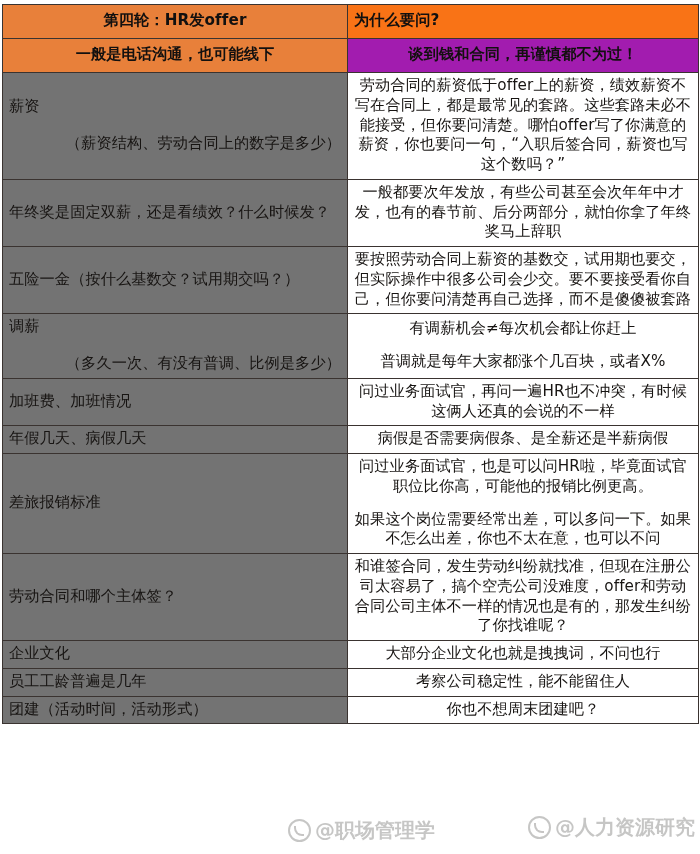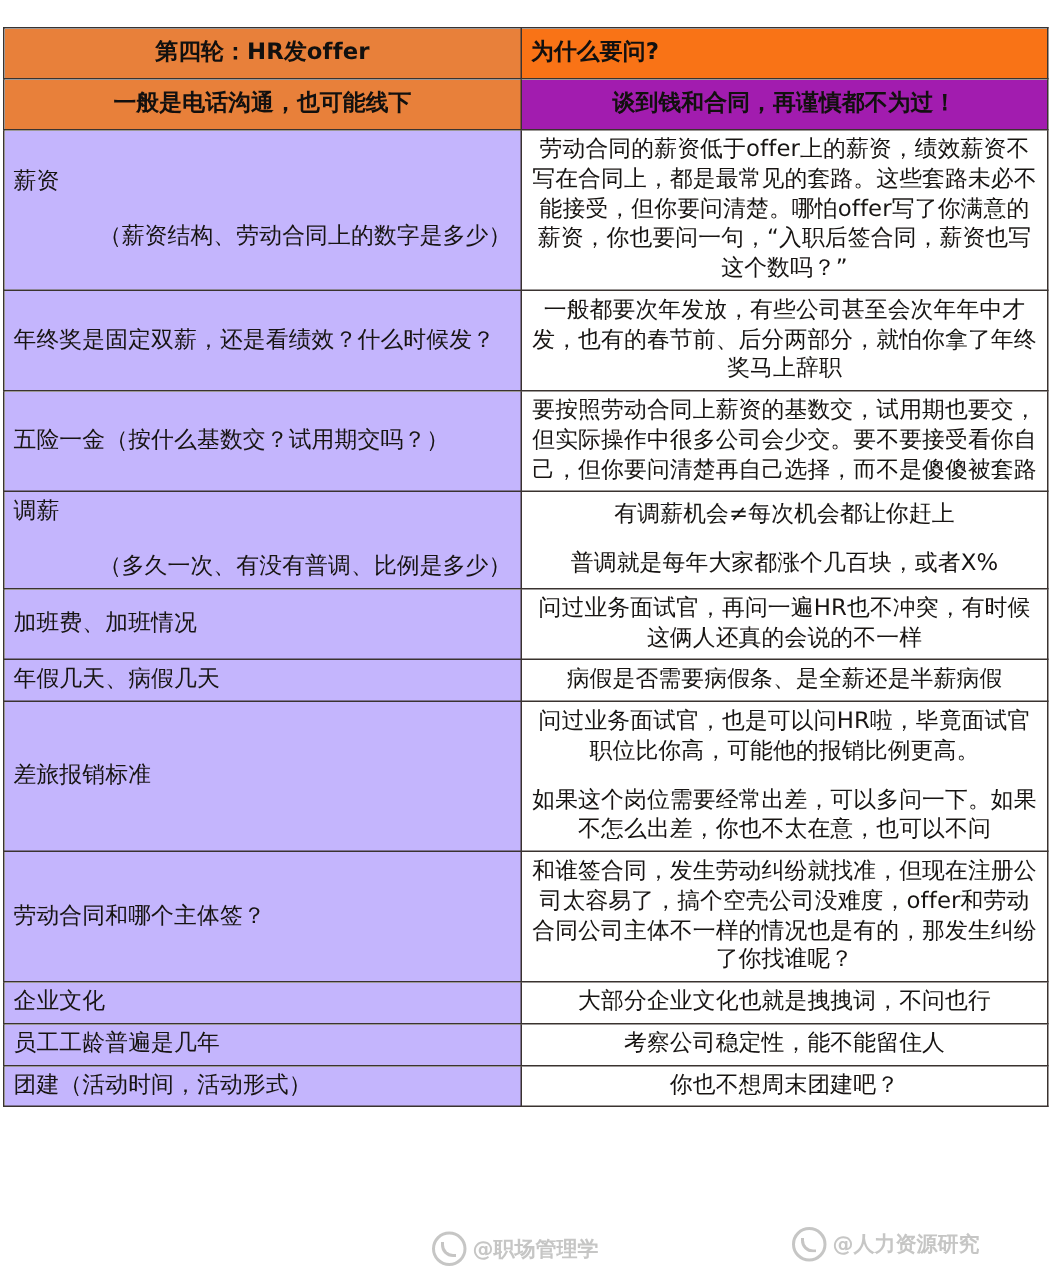--- a/index.html
+++ b/index.html
@@ -22,21 +22,20 @@
     box-sizing: border-box;
     position: relative;
     background: #ffffff;
     padding: 4px 2px 2px 2px;
   }
 
   table.qa-table {
     width: 696px;
     border-collapse: collapse;
     table-layout: fixed;
-    margin-top: 14px;
   }
 
   table.qa-table td {
     border: 1.6px solid #3a3330;
     vertical-align: middle;
     padding: 3px 6px 4px 6px;
     line-height: 1.30;
     font-size: 15.2px;
     letter-spacing: 0.1px;
     overflow: hidden;
@@ -75,21 +74,21 @@
     background: #a21caf;
     text-align: center;
     font-weight: bold;
     font-size: 15.5px;
     color: #12100f;
     height: 26px;
   }
 
   
   .q-cell {
-    background: #c4b5fd;
+    background: #737373;
     text-align: left;
     font-size: 15.4px;
     color: #171412;
   }
   .a-cell {
     background: #FFFFFF;
     text-align: center;
     font-size: 15.0px;
     color: #171412;
   }
@@ -98,21 +97,21 @@
   .q-sub    { display: block; margin-top: 17px; text-indent: 8px; text-align: right; }
   .a-para   { display: block; }
   .a-gap    { display: block; height: 13px; }
 
   
   .watermark {
     position: absolute;
     display: flex;
     align-items: center;
     gap: 4px;
-    font-size: 14px;
+    font-size: 20px;
     font-weight: bold;
     color: rgba(120,118,116,0.42);
     pointer-events: none;
     white-space: nowrap;
   }
   .wm-left  { left: 288px; bottom: 10px; }
   .wm-right { left: 528px; bottom: 13px; }
   .wm-logo {
     width: 19px; height: 19px;
     border-radius: 50%;

